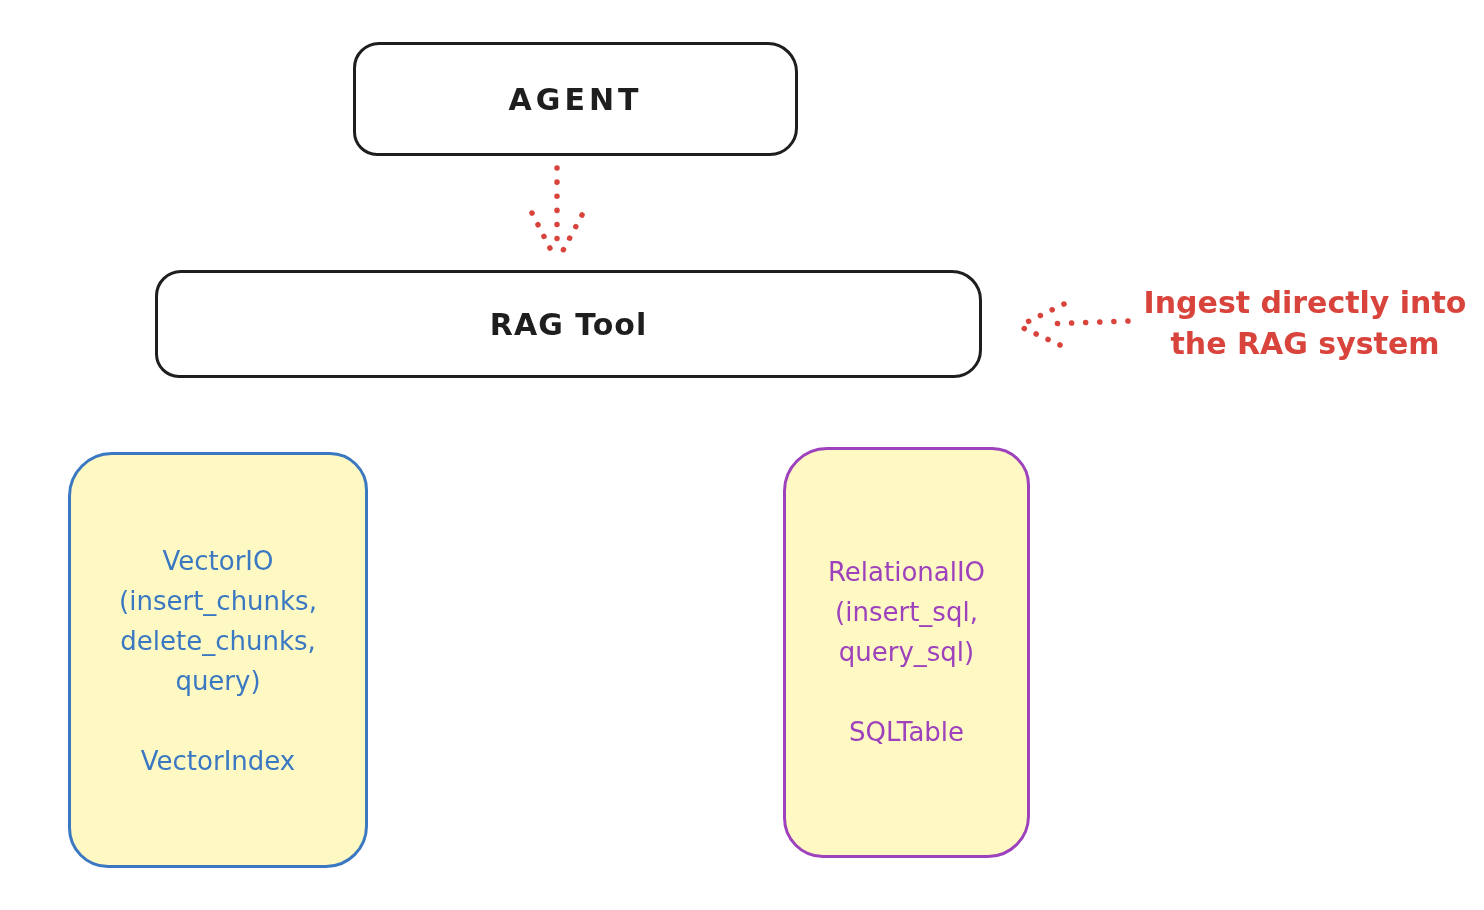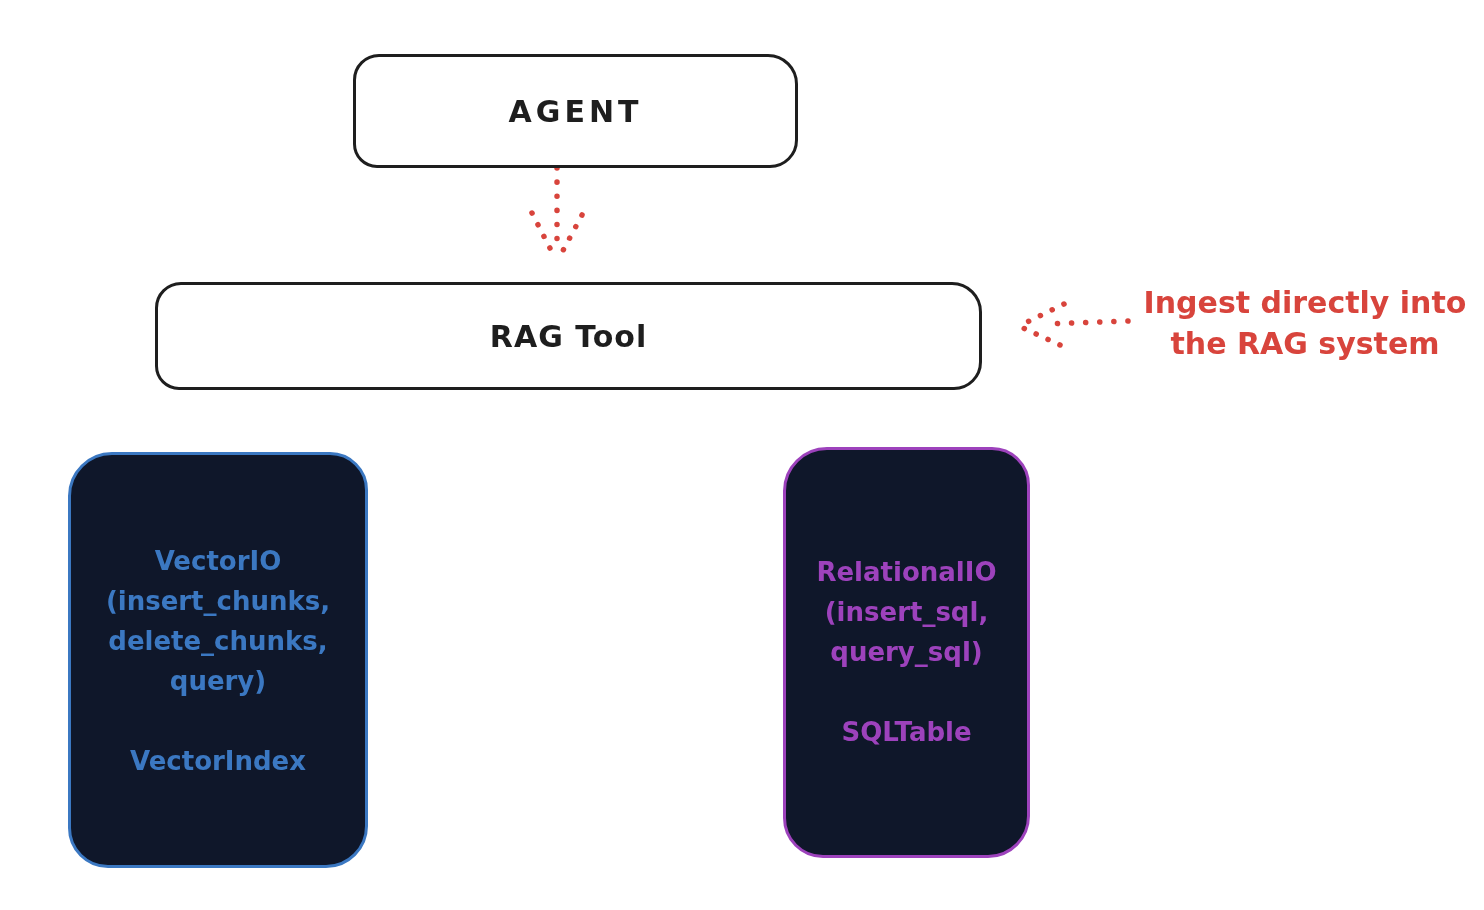--- a/index.html
+++ b/index.html
@@ -29,41 +29,40 @@
     display: flex;
     align-items: center;
     justify-content: center;
   }
   .box.black {
     border: 3.5px solid #1e1e1e;
     border-radius: 26px 30px 28px 24px;
     color: #1e1e1e;
     font-size: 30px;
     font-weight: bold;
-    margin-top: 12px;
   }
   .agent-box {
     left: 353px; top: 42px;
     width: 445px; height: 114px;
     letter-spacing: 4px;
   }
   .rag-box {
     left: 155px; top: 270px;
     width: 827px; height: 108px;
     letter-spacing: 1px;
   }
   .store {
     position: absolute;
-    background: #0f172a;
+    background: #fef9c3;
     box-sizing: border-box;
     border-width: 3.5px;
     border-style: solid;
     border-radius: 44px 38px 42px 40px;
     text-align: center;
-    font-weight: bold;
+    font-weight: normal;
     font-size: 26px;
   }
   .store .line { height: 40px; line-height: 40px; }
   .store .spacer { height: 40px; }
   .store-vector {
     left: 68px; top: 452px;
     width: 300px; height: 416px;
     border-color: #3b78c2; color: #3b78c2;
     padding-top: 86px;
   }

